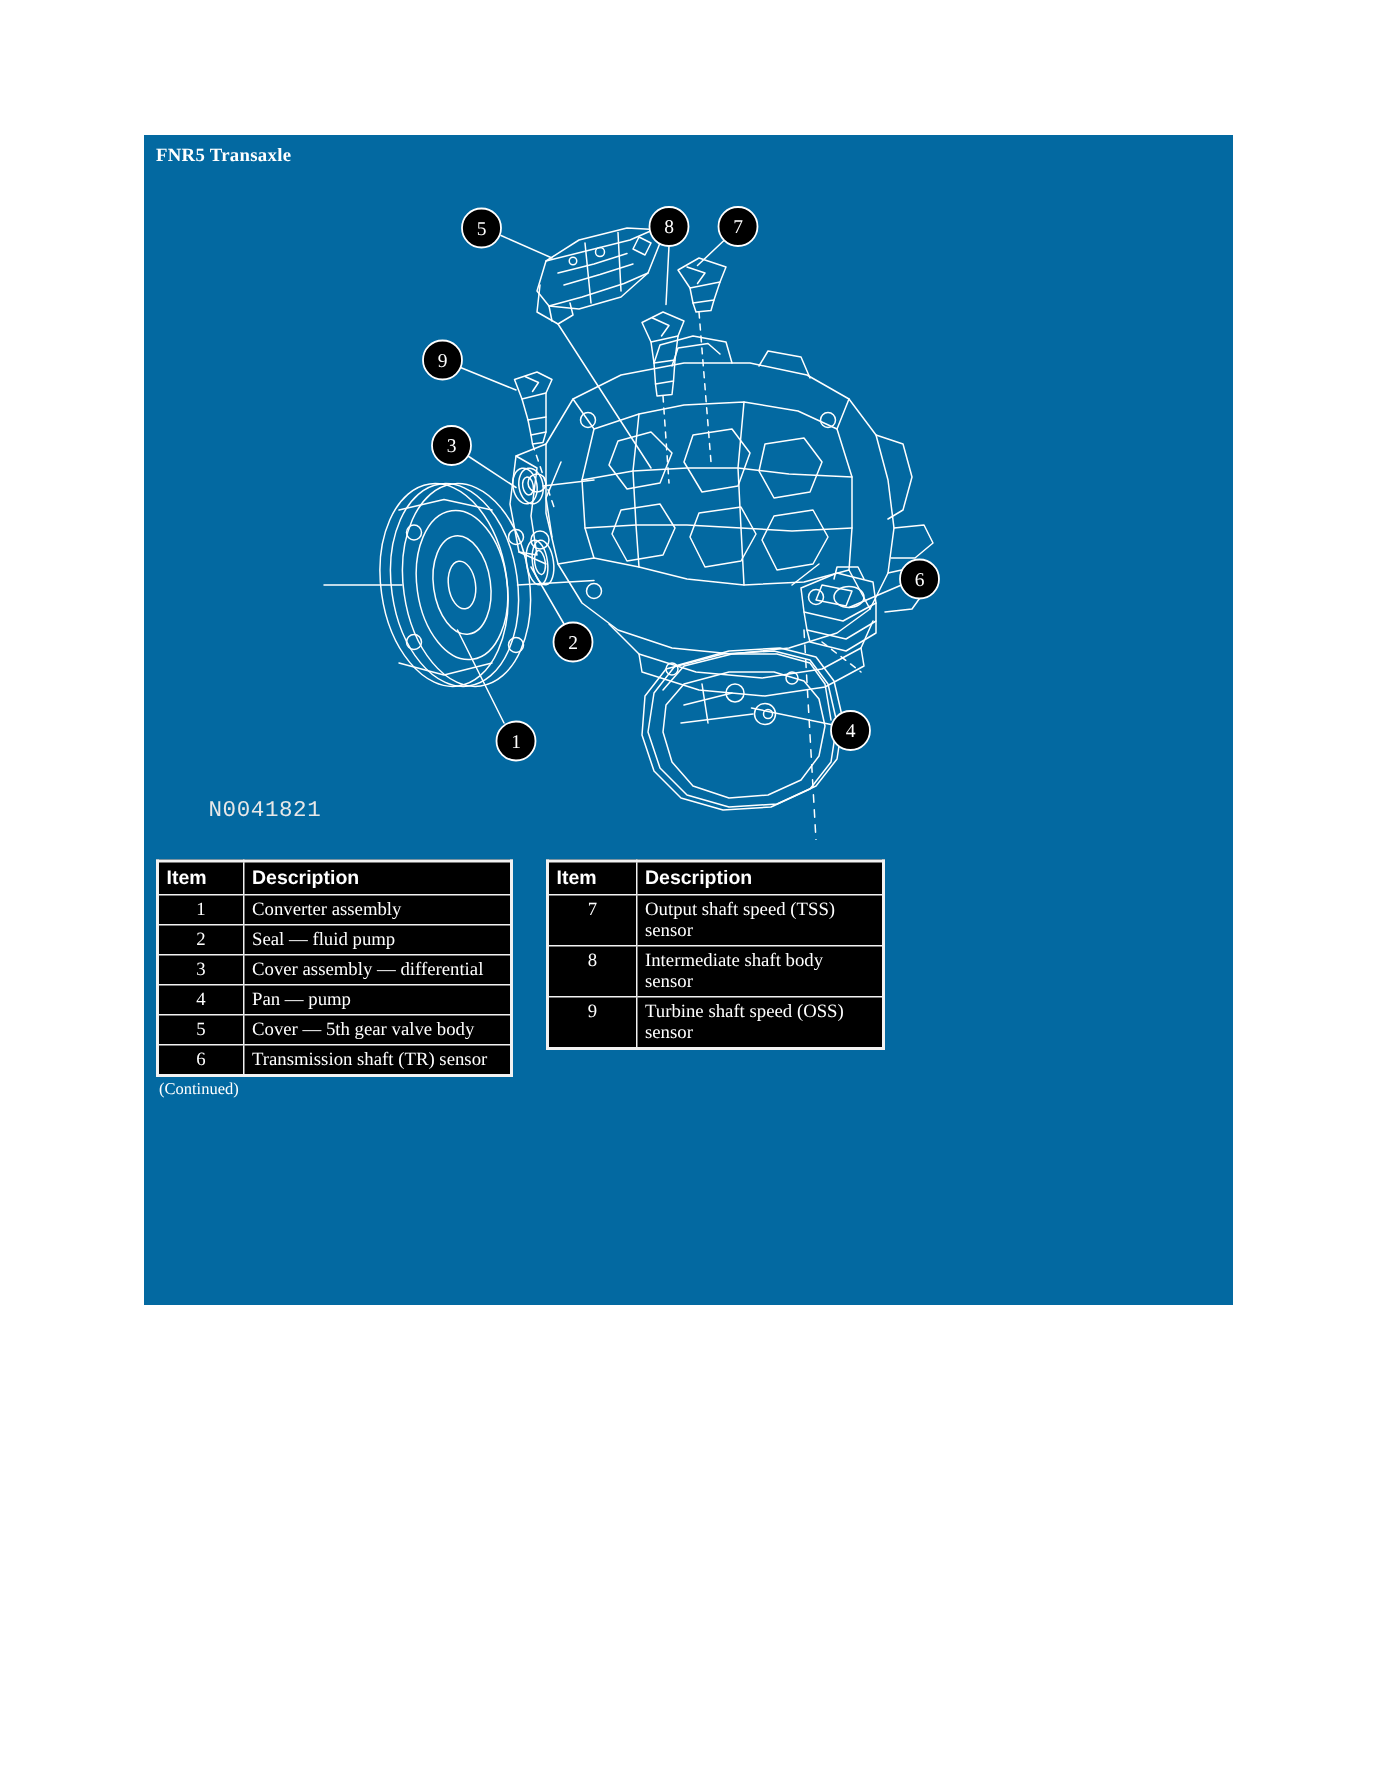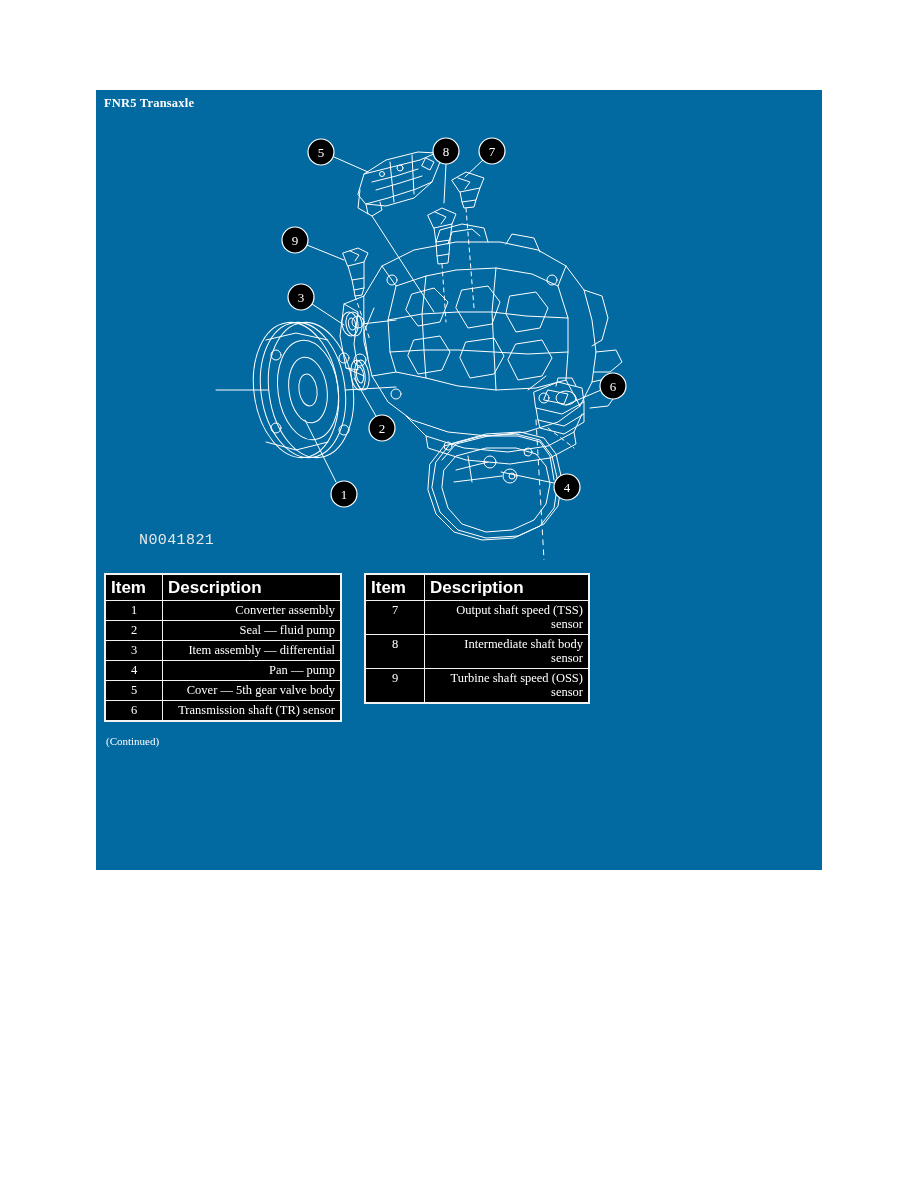--- a/index.html
+++ b/index.html
@@ -68,26 +68,25 @@
     border: 2px solid #f2f2f2;
     table-layout: fixed;
   }
   table.parts th,
   table.parts td {
     border: 1px solid #f2f2f2;
     color: #ffffff;
     vertical-align: top;
     padding: 2px 5px 3px 5px;
     line-height: 1.12;
-    text-align: right;
   }
   table.parts th {
     font-family: "Liberation Sans", sans-serif;
     font-weight: bold;
-    font-size: 17px;
+    font-size: 13px;
     text-align: left;
     padding-top: 3px;
     padding-bottom: 3px;
   }
   table.parts td {
     font-family: "Liberation Serif", serif;
     font-size: 12.5px;
   }
   table.parts td.item,
   table.parts th.item {
@@ -97,21 +96,21 @@
     text-align: center;
   }
   #tbl-right-wrap table.parts td.item,
   #tbl-right-wrap table.parts th.item {
     width: 48px;
   }
   .continued {
     color: #ffffff;
     font-family: "Liberation Serif", serif;
     font-size: 11px;
-    margin-top: 13px;
+    margin-top: 2px;
     padding-left: 2px;
   }
   svg { display: block; }
   text.callout-num {
     font-family: "Liberation Serif", serif;
     font-size: 13px;
     fill: #ffffff;
     text-anchor: middle;
   }
 </style>
@@ -334,21 +333,21 @@
           <tr>
             <td class="item">1</td>
             <td>Converter assembly</td>
           </tr>
           <tr>
             <td class="item">2</td>
             <td>Seal — fluid pump</td>
           </tr>
           <tr>
             <td class="item">3</td>
-            <td>Item assembly — differential</td>
+            <td>Cover assembly — differential</td>
           </tr>
           <tr>
             <td class="item">4</td>
             <td>Pan — pump</td>
           </tr>
           <tr>
             <td class="item">5</td>
             <td>Cover — 5th gear valve body</td>
           </tr>
           <tr>

